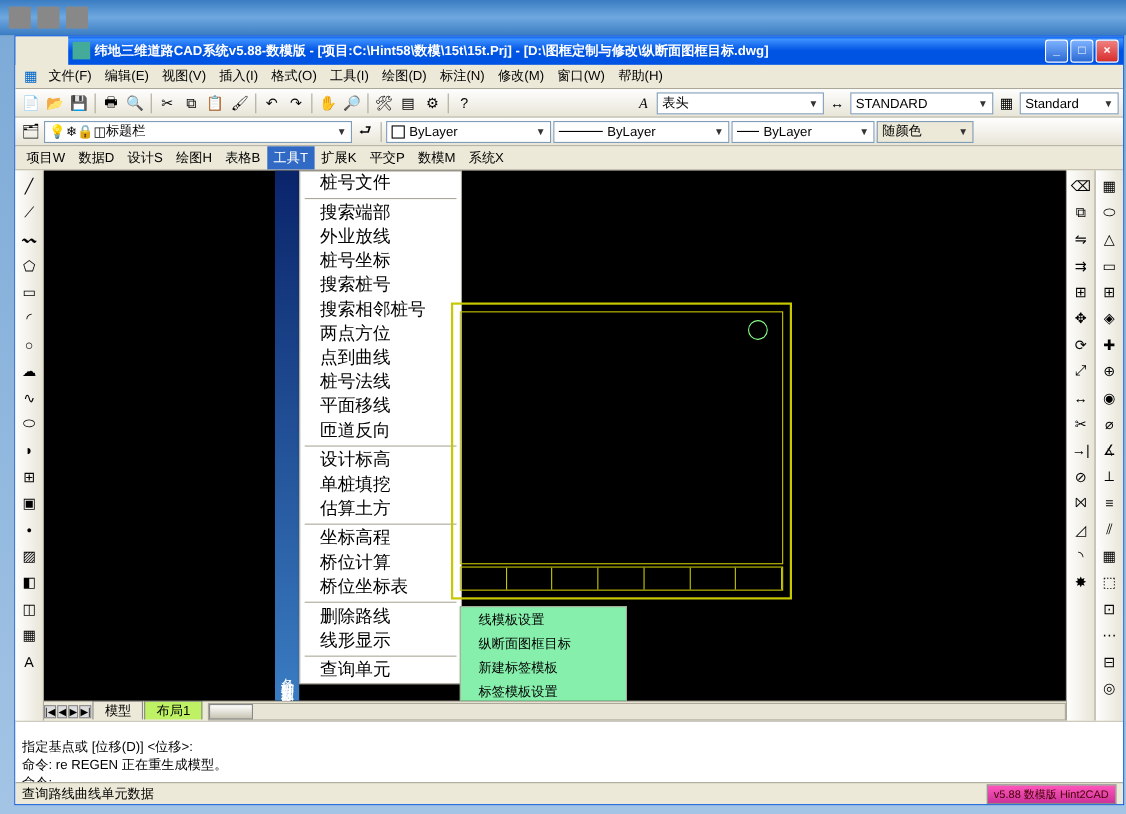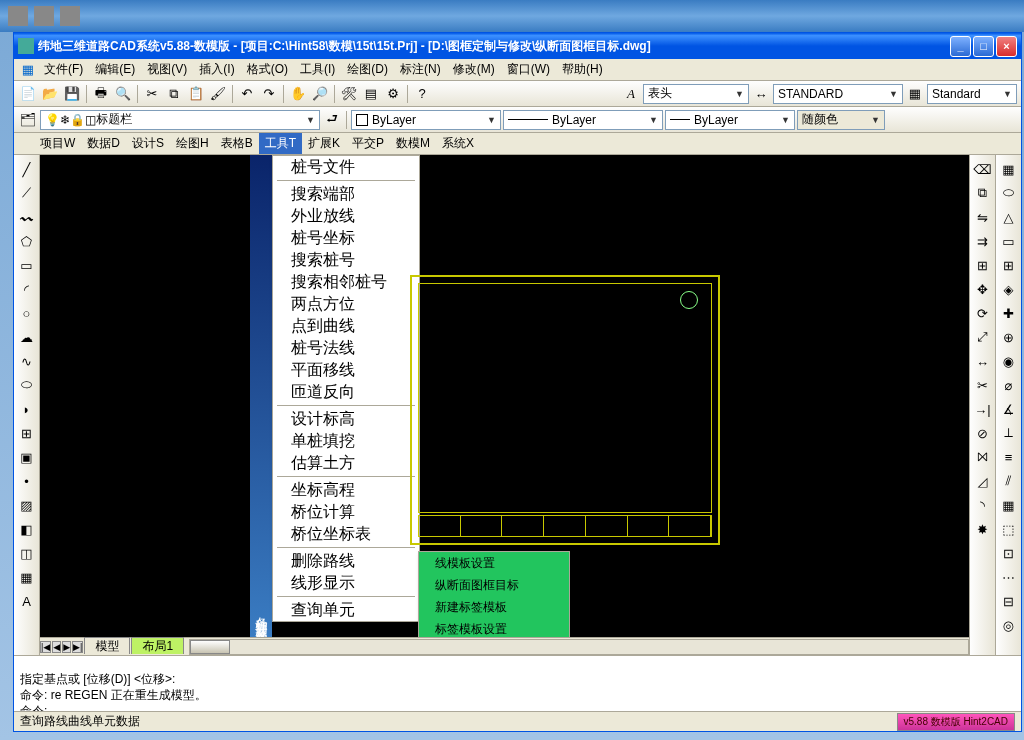--- a/index.html
+++ b/index.html
@@ -1,34 +1,34 @@
 <!DOCTYPE html>
 <html><head>
 <meta charset="utf-8">
 <style>
 * { margin: 0; padding: 0; box-sizing: border-box; font-family: "Microsoft YaHei", SimSun, sans-serif; font-size: 12px; }
 body { width: 1024px; height: 740px; overflow: hidden; background: linear-gradient(180deg, #7ba9d6 0%, #a3c4e5 100%); position: relative; }
 .taskbar-top { height: 32px; background: linear-gradient(180deg, #3a7cc2, #6fa8e0 50%, #3a7cc2); display: flex; align-items: center; padding: 0 8px; }
 .taskbar-top .tb-icon { width: 20px; height: 20px; background: #888; margin-right: 6px; }
 .app-window { position: absolute; top: 32px; left: 13px; right: 2px; bottom: 8px; background: #ece9d8; border: 1px solid #0054e3; display: flex; flex-direction: column; }
-.title-bar { height: 26px; background: linear-gradient(180deg, #0058e6, #3d91ff 10%, #0054e3 50%, #0054e3); color: #fff; display: flex; align-items: center; padding: 0 4px; font-size: 12px; }
+.title-bar { height: 26px; background: linear-gradient(180deg, #0058e6, #3d91ff 10%, #0054e3 50%, #0054e3); color: #fff; display: flex; align-items: center; padding: 0 4px; font-size: 12px; margin-left: 48px; }
 .title-bar .app-icon { width: 16px; height: 16px; background: #4a9; margin-right: 4px; }
 .title-bar .title-text { flex: 1; white-space: nowrap; overflow: hidden; font-weight: bold; }
 .title-bar .win-btns { display: flex; gap: 2px; }
 .title-bar .win-btn { width: 21px; height: 21px; border: 1px solid #fff; border-radius: 3px; display: flex; align-items: center; justify-content: center; font-weight: bold; font-size: 11px; }
 .win-min,.win-max { background: linear-gradient(#7eb1ff,#2a6ad4); }
 .win-close { background: linear-gradient(#f08080,#d82c2c); }
 .menu-bar { height: 22px; background: #ece9d8; display: flex; align-items: center; padding: 0 4px; border-bottom: 1px solid #aca899; }
 .menu-bar .menu-item { padding: 2px 6px; cursor: default; }
 .toolbar { height: 26px; background: linear-gradient(#fefefe,#e8e5d7); border-bottom: 1px solid #aca899; display: flex; align-items: center; padding: 0 4px; gap: 2px; }
 .tb-btn { width: 20px; height: 20px; border: 1px solid transparent; display: flex; align-items: center; justify-content: center; font-size: 13px; }
 .tb-sep { width: 1px; height: 18px; background: #aca899; margin: 0 2px; }
 .tb-combo { height: 20px; border: 1px solid #7f9db9; background: #fff; display: flex; align-items: center; padding: 0 4px; font-size: 11px; }
 .tb-combo .arrow { margin-left: auto; font-size: 9px; color: #333; }
-.second-menubar { height: 22px; background: #ece9d8; display: flex; align-items: center; padding: 0 20px; border-bottom: 1px solid #aca899; gap: 0; }
+.second-menubar { height: 22px; background: #ece9d8; display: flex; align-items: center; padding: 0 4px; border-bottom: 1px solid #aca899; gap: 0; }
 .second-menubar .sm-item { padding: 2px 6px; cursor: default; }
 .second-menubar .sm-item.active { background: #316ac5; color: #fff; }
 .work-area { flex: 1; display: flex; position: relative; background: #ece9d8; min-height: 0; }
 .left-toolbar { width: 26px; background: linear-gradient(90deg,#fefefe,#e8e5d7); display: flex; flex-direction: column; align-items: center; padding-top: 4px; gap: 4px; border-right: 1px solid #aca899; }
 .right-toolbar { width: 26px; background: linear-gradient(90deg,#fefefe,#e8e5d7); display: flex; flex-direction: column; align-items: center; padding-top: 4px; gap: 4px; border-left: 1px solid #aca899; }
 .right-toolbar2 { width: 26px; background: linear-gradient(90deg,#fefefe,#e8e5d7); display: flex; flex-direction: column; align-items: center; padding-top: 4px; gap: 4px; border-left: 1px solid #aca899; }
 .canvas-wrap { flex: 1; display: flex; flex-direction: column; min-width: 0; }
 .canvas { flex: 1; background: #000; position: relative; overflow: hidden; }
 .drawing-frame { position: absolute; left: 370px; top: 120px; width: 310px; height: 270px; border: 2px solid #c8c800; }
 .drawing-inner { position: absolute; left: 6px; top: 6px; right: 6px; bottom: 30px; border: 1px solid #c8c800; }
@@ -41,21 +41,21 @@
 .tabs-bar .tab.active { background: #ece9d8; }
 .scrollbar-h { flex: 1; height: 16px; background: #e8e5d7; border: 1px solid #aca899; margin-left: 4px; position: relative; }
 .scrollbar-h .thumb { position: absolute; left: 0; top: 0; bottom: 0; width: 40px; background: linear-gradient(#fefefe,#c8c4b2); border: 1px solid #888; }
 .cmd-area { height: 56px; background: #fff; border-top: 1px solid #aca899; padding: 15px 6px; font-family: SimSun, monospace; font-size: 12px; line-height: 16px; overflow: hidden; }
 .status-bar { height: 20px; background: #ece9d8; border-top: 1px solid #aca899; display: flex; align-items: center; padding: 0 6px; font-size: 11px; justify-content: flex-end; }
 .status-bar .status-right { margin-left: auto; background: linear-gradient(#f5b,#c39); color: #400; padding: 1px 6px; font-size: 10px; border: 1px solid #888; }
 .v-menu-title { position: absolute; left: 210px; top: 0; bottom: 0; width: 22px; background: linear-gradient(180deg,#0a246a,#3a7cc2); color: #fff; writing-mode: vertical-rl; text-orientation: upright; display: flex; align-items: center; justify-content: flex-end; font-size: 12px; padding-bottom: 8px; letter-spacing: 2px; }
 .dropdown { position: absolute; left: 232px; top: 0; width: 148px; background: #fff; border: 1px solid #aca899; box-shadow: 2px 2px 4px rgba(0,0,0,.3); }
 .dropdown .dd-item { padding: 4px 24px 4px 18px; font-size: 16px; cursor: default; position: relative; height: 22px; line-height: 14px; }
 .dropdown .dd-sep { height: 1px; background: #aca899; margin: 2px 4px; }
-.submenu { position: absolute; left: 378px; top: 396px; width: 152px; background: #22c55e; border: 1px solid #aca899; box-shadow: 2px 2px 4px rgba(0,0,0,.3); }
+.submenu { position: absolute; left: 378px; top: 396px; width: 152px; background: #86efac; border: 1px solid #aca899; box-shadow: 2px 2px 4px rgba(0,0,0,.3); }
 .submenu .sm-i { padding: 4px 16px; font-size: 12px; height: 22px; line-height: 14px; }
 </style>
 </head>
 <body>
 
 <div class="taskbar-top">
   <div class="tb-icon"></div>
   <div class="tb-icon"></div>
   <div class="tb-icon"></div>
 </div>
@@ -106,21 +106,21 @@
     <span class="tb-btn">✋</span>
     <span class="tb-btn">🔎</span>
     <span class="tb-sep"></span>
     <span class="tb-btn">🛠</span>
     <span class="tb-btn">▤</span>
     <span class="tb-btn">⚙</span>
     <span class="tb-sep"></span>
     <span class="tb-btn">?</span>
     <div style="flex:1"></div>
     <span class="tb-btn" style="font-style:italic;font-family:serif">A</span>
-    <div class="tb-combo" style="width:106px">
+    <div class="tb-combo" style="width:152px">
         <span>表头</span>
         <span class="arrow">▼</span>
       </div>
     <span class="tb-btn">↔</span>
     <div class="tb-combo" style="width:130px">
         <span>STANDARD</span>
         <span class="arrow">▼</span>
       </div>
     <span class="tb-btn">▦</span>
     <div class="tb-combo" style="width:90px">

